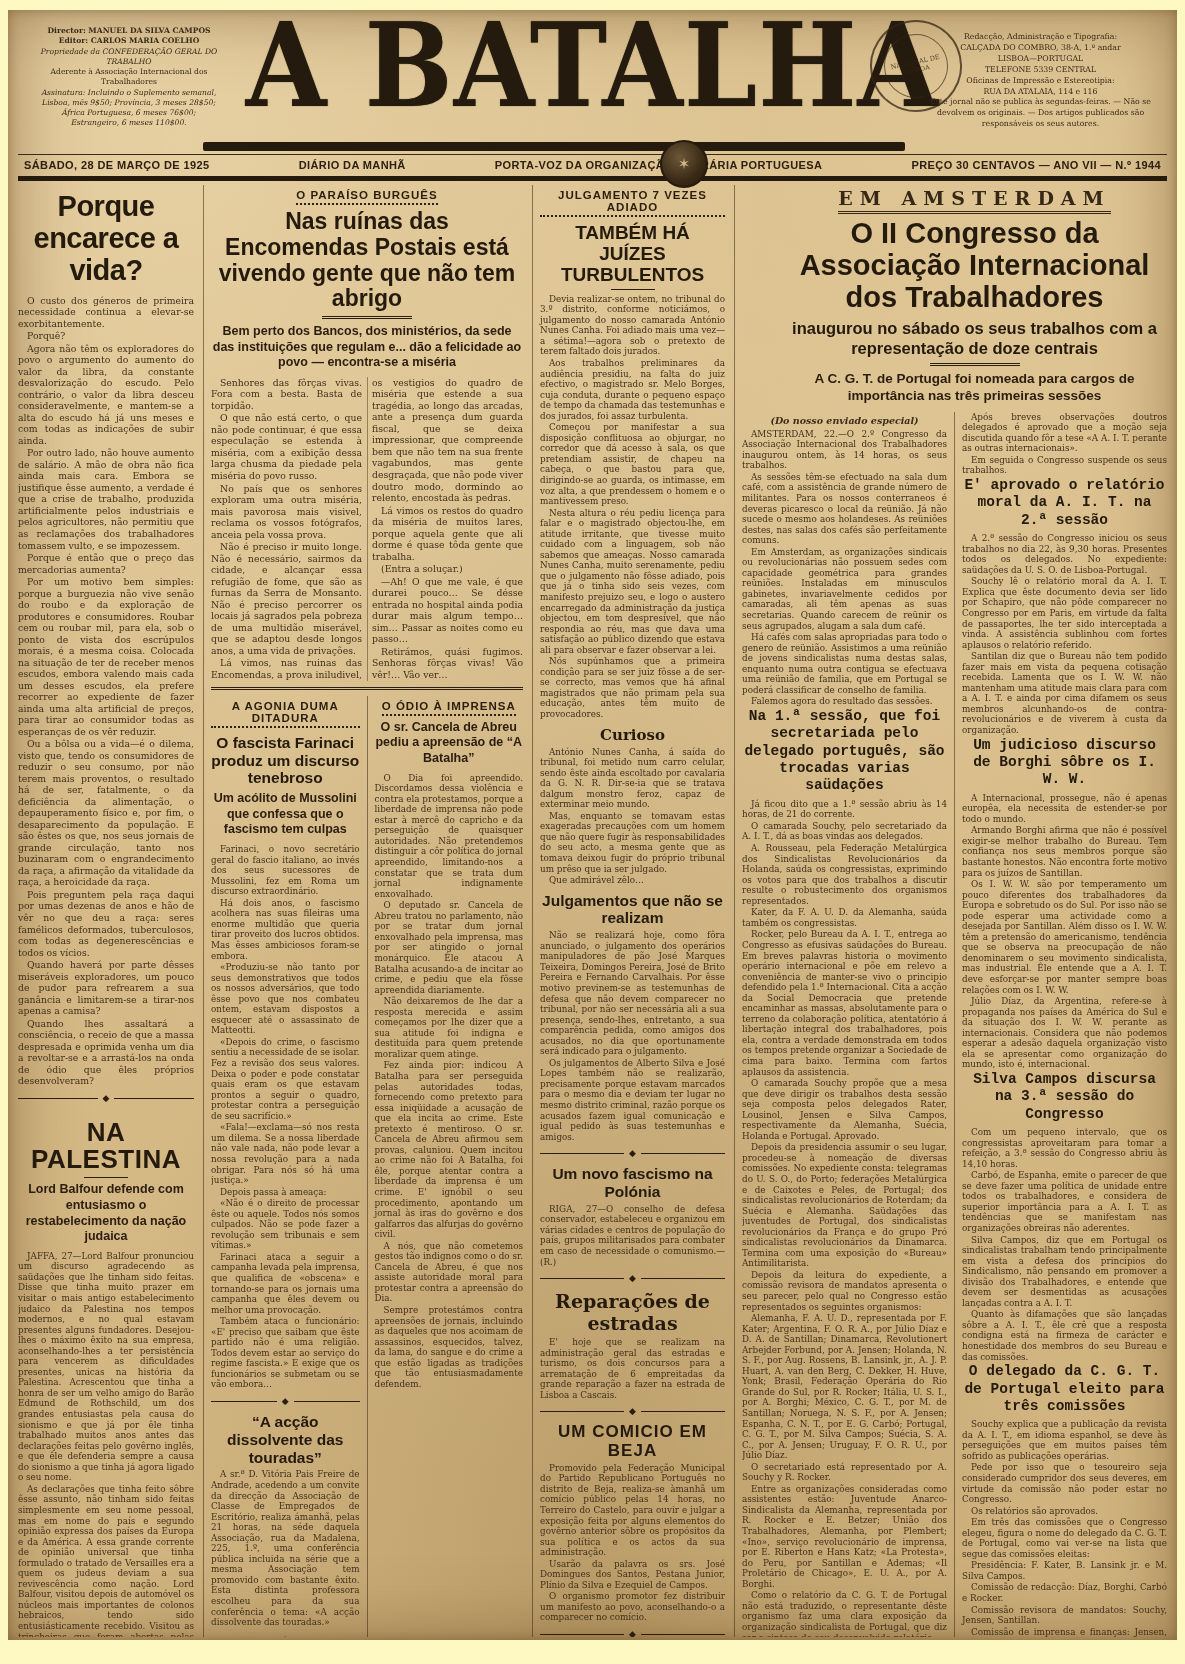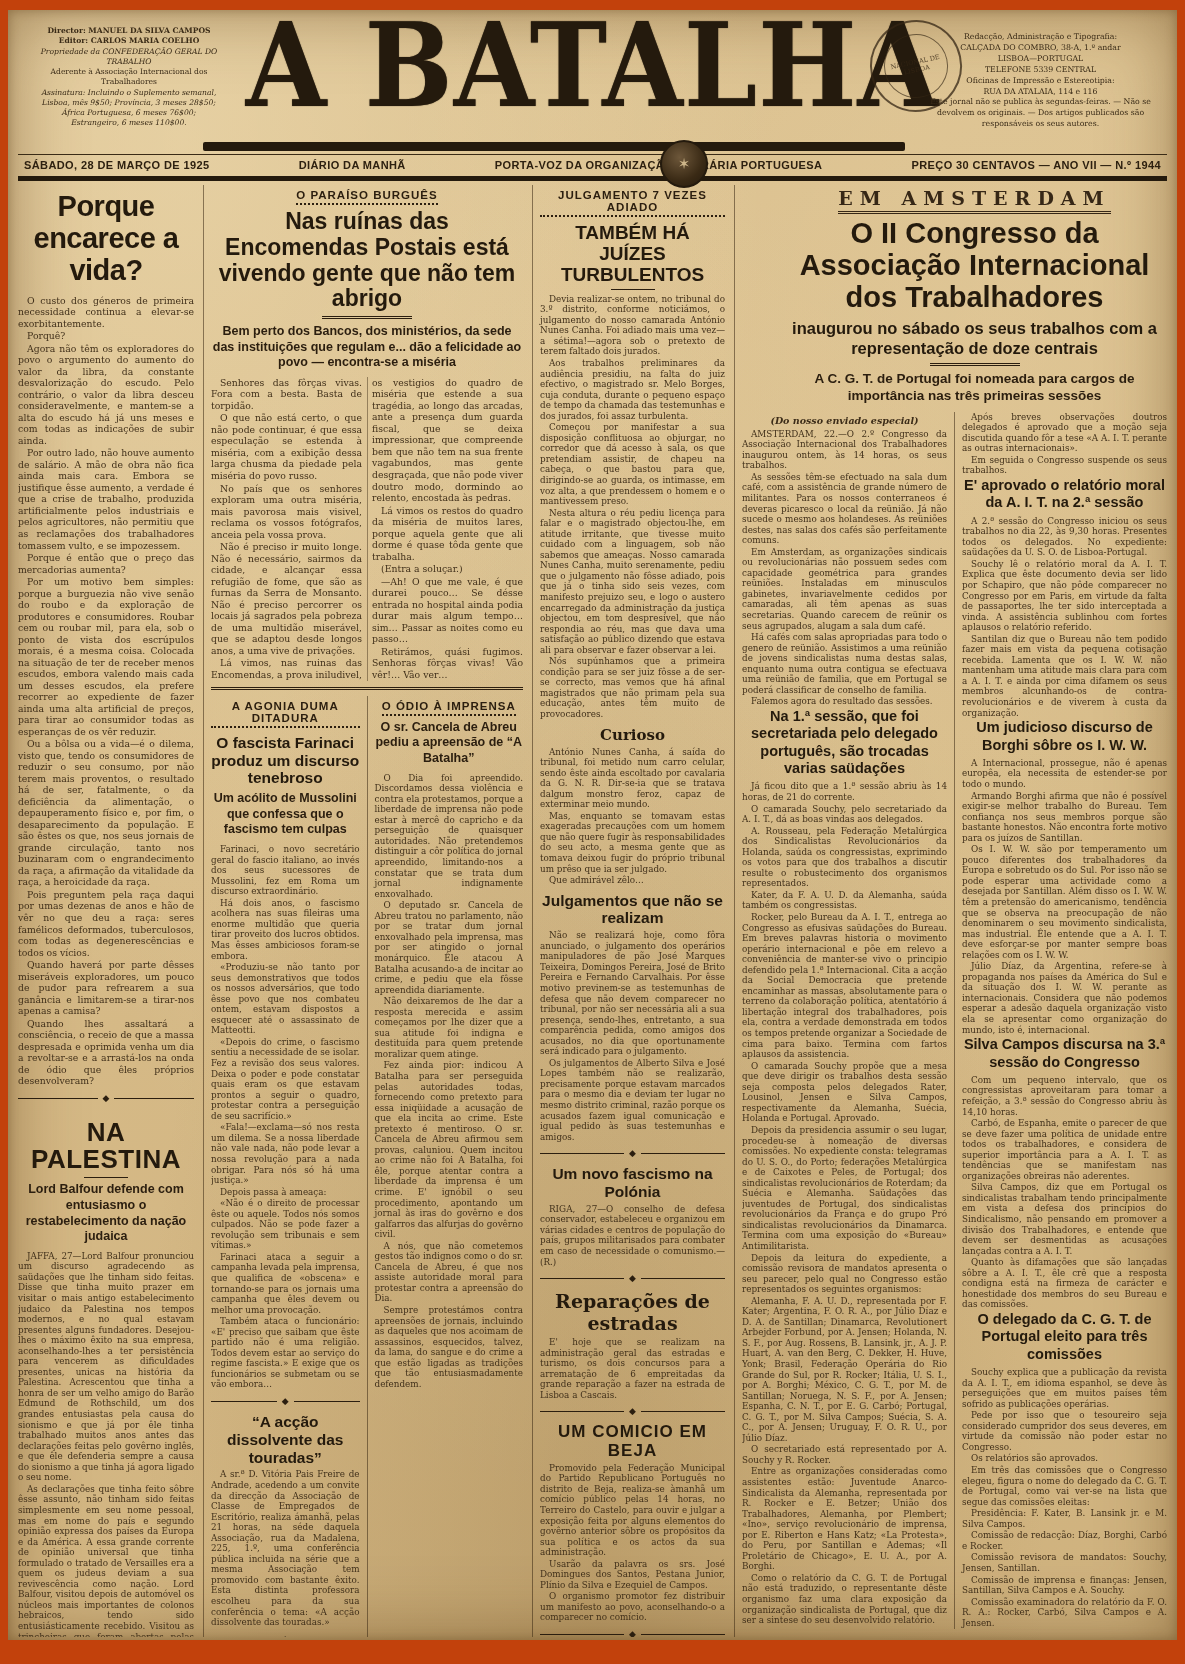--- a/index.html
+++ b/index.html
@@ -1,17 +1,17 @@
 <!DOCTYPE html>
 <html lang="pt"><head>
 <meta charset="utf-8">
 <style>
   html,body{margin:0;padding:0;}
   body{width:1185px;height:1664px;overflow:hidden;font-family:"DejaVu Serif",serif;}
-  .frame{width:1185px;height:1664px;background:#c2410c;padding:10px 8px 24px;box-sizing:border-box;}
+  .frame{width:1185px;height:1664px;background:#fef9c3;padding:10px 8px 24px;box-sizing:border-box;}
   .page{position:relative;width:100%;height:100%;box-sizing:border-box;padding:8px 10px;
     background:
       radial-gradient(ellipse at 15% 8%, rgba(255,242,205,.30), transparent 42%),
       radial-gradient(ellipse at 85% 20%, rgba(255,238,198,.18), transparent 45%),
       radial-gradient(ellipse at 50% 95%, rgba(125,92,42,.25), transparent 55%),
       radial-gradient(ellipse at 50% 50%, rgba(255,246,216,.10), transparent 60%),
       linear-gradient(160deg,#dcc291 0%,#d6ba87 45%,#cfb27e 100%);
     box-shadow: inset 0 0 70px rgba(95,62,20,.5), inset 0 0 12px rgba(80,50,15,.4);
     color:#3c2c18;}
   
@@ -47,21 +47,21 @@
   .kicker span{display:inline-block;border-bottom:2px dotted #2b1e0f;padding-bottom:2px;}
   .kicker-serif{font-family:"DejaVu Serif",serif;font-weight:bold;text-align:center;font-size:19px;letter-spacing:7px;color:#362716;margin:2px 0;}
   .kicker-serif span{display:inline-block;border-bottom:3px double #362716;padding-bottom:2px;}
   .hl-giant{font-family:"Liberation Sans",sans-serif;font-weight:bold;font-size:29px;line-height:1.1;text-align:center;color:#241a0d;margin:6px 0 8px;letter-spacing:-.5px;}
   .hl-display{font-family:"Liberation Sans",sans-serif;font-weight:bold;font-size:26px;line-height:1.05;text-align:center;color:#241a0d;margin:16px 0 4px;letter-spacing:.5px;}
   .hl-lg{font-family:"Liberation Sans",sans-serif;font-weight:bold;font-size:23px;line-height:1.12;text-align:center;color:#241a0d;margin:4px 0;}
   .hl-xl{font-family:"Liberation Sans",sans-serif;font-weight:bold;font-size:29px;line-height:1.1;text-align:center;color:#241a0d;margin:4px 2px;}
   .hl-md{font-family:"Liberation Sans",sans-serif;font-weight:bold;font-size:19px;line-height:1.1;text-align:center;color:#241a0d;margin:6px 0 2px;}
   .hl-sm{font-family:"Liberation Sans",sans-serif;font-weight:bold;font-size:15.5px;line-height:1.15;text-align:center;color:#241a0d;margin:6px 0 3px;}
   .hl-serif{font-family:"DejaVu Serif",serif;font-weight:bold;font-size:19px;text-align:center;color:#241a0d;margin:6px 0 3px;}
-  .sechead{font-family:Liberation Sans, sans-serif;font-weight:bold;font-size:14.5px;line-height:1.2;text-align:center;color:#241a0d;margin:0 0 4px;}
+  .sechead{font-family:Liberation Mono, monospace;font-weight:bold;font-size:14.5px;line-height:1.2;text-align:center;color:#241a0d;margin:0 0 4px;}
   .deck{font-family:"Liberation Sans",sans-serif;font-weight:bold;font-size:12.5px;line-height:1.25;text-align:center;color:#2b1e0f;margin:4px 0 6px;}
   .deck-lg{font-family:"Liberation Sans",sans-serif;font-weight:bold;font-size:16.5px;line-height:1.25;text-align:center;color:#241a0d;margin:2px 10px 4px;}
   .byline{font-family:"DejaVu Serif",serif;font-weight:bold;font-style:italic;font-size:9.5px;text-align:center;margin:3px 0;}
   .body{font-size:9.3px;line-height:1.24;text-align:justify;color:#41301a;}
   .body p{margin:0 0 1px;text-indent:9px;}
   .body.sm{font-size:8.8px;line-height:1.2;}
   .twocol{columns:2;column-gap:10px;column-rule:1px solid rgba(58,40,18,.45);}
   .subcols{display:flex;}
   .subcol{flex:1;box-sizing:border-box;overflow:hidden;}
   .subcol + .subcol{border-left:1px solid rgba(58,40,18,.55);padding-left:7px;}
@@ -152,21 +152,21 @@
       <section class="col col2">
         <article>
           <div class="kicker"><span>O PARAÍSO BURGUÊS</span></div>
           <h2 class="hl-lg">Nas ruínas das Encomendas Postais está vivendo gente que não tem abrigo</h2>
           <div class="rule-m"></div>
           <h3 class="deck">Bem perto dos Bancos, dos ministérios, da sede das instituições que regulam e... dão a felicidade ao povo — encontra-se a miséria</h3>
           <div class="body twocol">
               <p>Senhores das fôrças vivas. Fora com a besta. Basta de torpidão.</p>
               <p>O que não está certo, o que não pode continuar, é que essa especulação se estenda à miséria, com a exibição dessa larga chusma da piedade pela miséria do povo russo.</p>
               <p>No país que os senhores exploram uma outra miséria, mais pavorosa mais visivel, reclama os vossos fotógrafos, anceia pela vossa prova.</p>
-              <p>Não é preciso ir muito longe. Não é necessário, sairmos da cidade, e alcançar essa refugião de fome, que são as furnas da Serra de Monsanto. Não é preciso percorrer os locais já sagrados pela pobreza de uma multidão miserável, que se adaptou desde longos anos, a uma vive de privações.</p>
+              <p>Não é preciso ir muito longe. Não é necessário, sairmos da cidade, e alcançar essa refugião de fome, que são as furnas da Serra de Monsanto. Não é preciso percorrer os locais já sagrados pela pobreza de uma multidão miserável, que se adaptou desde longos anos, a uma vida de privações.</p>
               <p>Lá vimos, nas ruinas das Encomendas, a prova iniludivel, os vestigios do quadro de miséria que estende a sua tragédia, ao longo das arcadas, ante a presença dum guarda fiscal, que se deixa impressionar, que compreende bem que não tem na sua frente vagabundos, mas gente desgraçada, que não pode viver doutro modo, dormindo ao relento, encostada às pedras.</p>
               <p>Lá vimos os restos do quadro da miséria de muitos lares, porque aquela gente que ali dorme é quase tôda gente que trabalha.</p>
               <p>(Entra a soluçar.)</p>
               <p>—Ah! O que me vale, é que durarei pouco… Se désse entrada no hospital ainda podia durar mais algum tempo… sim… Passar as noites como eu passo…</p>
               <p>Retirámos, quási fugimos. Senhoras fôrças vivas! Vão vêr!… Vão ver…</p>
             </div>
         </article>
         <div class="hrule"></div>
         <div class="subcols">
           <div class="subcol">

